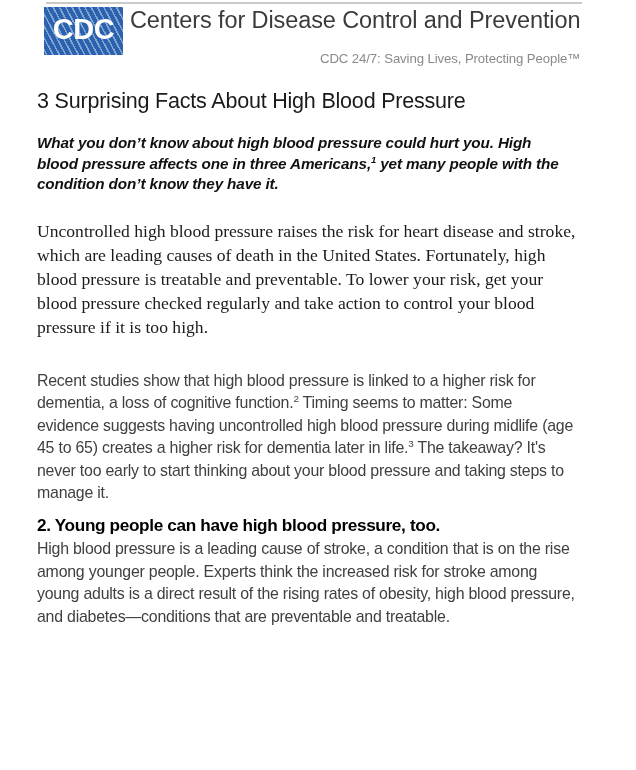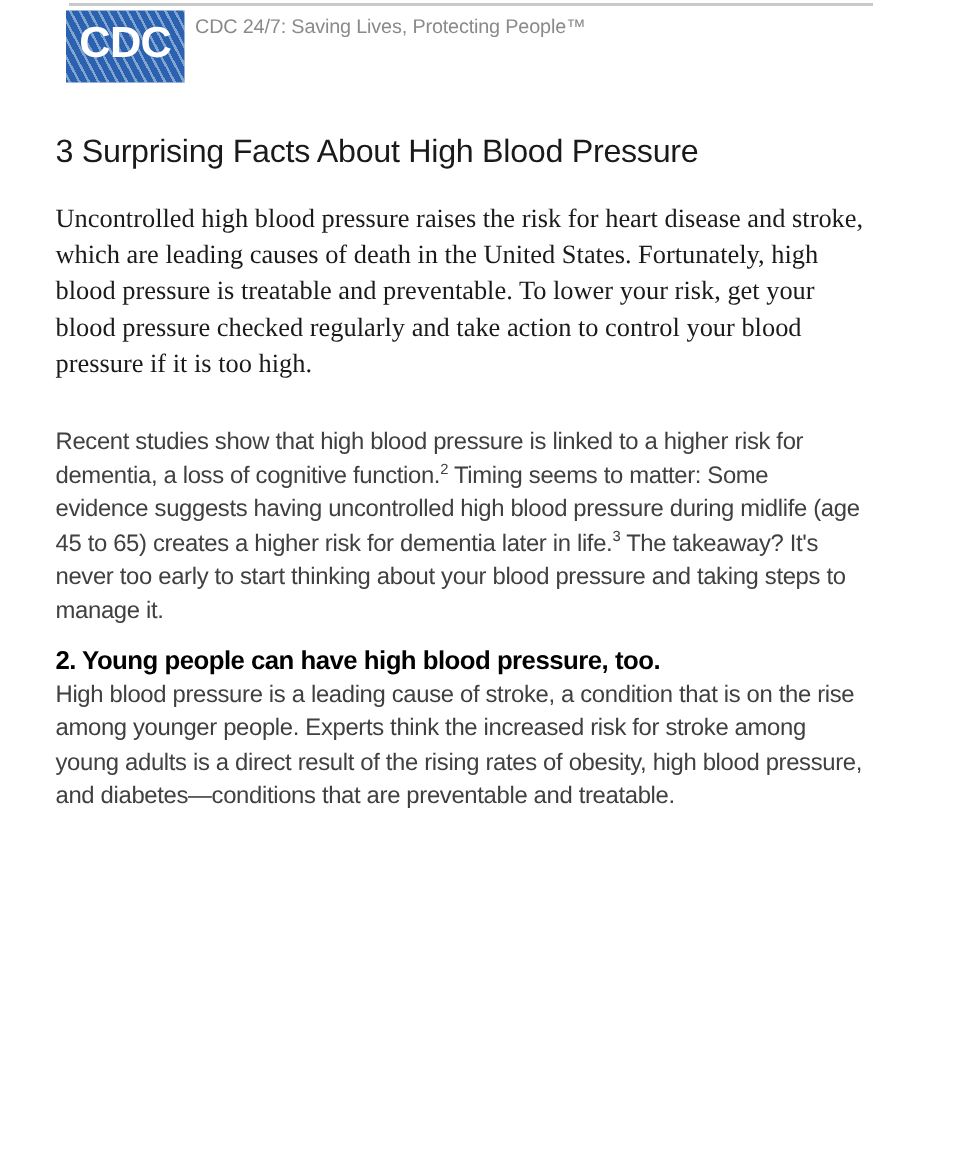--- a/index.html
+++ b/index.html
@@ -99,22 +99,23 @@
     line-height: 26px;
     white-space: nowrap;
   }
   .banner-tagline {
     font-family: "Liberation Sans", sans-serif;
     font-size: 13.2px;
     font-weight: 400;
     color: #8a8a8a;
     letter-spacing: -0.1px;
     line-height: 17px;
-    margin-top: 2px;
+    margin-top: 17px;
     white-space: nowrap;
+    text-align: right;
   }
 
   
   .content {
     position: absolute;
     left: 37px;
     top: 88px;
     width: 540px;
   }
 
@@ -190,28 +191,30 @@
 <div class="page">
 
   <div class="top-rule"></div>
 
   <div class="banner">
     <div class="cdc-logo">
       <div class="rays"></div>
       <div class="cdc-text">CDC</div>
     </div>
     <div class="banner-text">
+      <div class="banner-title">Centers for Disease Control and Prevention</div>
       <div class="banner-tagline">CDC 24/7: Saving Lives, Protecting People™</div>
     </div>
   </div>
 
   <div class="content">
 
     <h1 class="doc-title">3 Surprising Facts About High Blood Pressure</h1>
 
+    <p class="lede"><span>What you don’t know about high blood pressure could hurt you. High blood pressure affects one in three Americans,</span><sup>1</sup><span> yet many people with the condition don’t know they have it.</span></p>
 
     <p class="intro">Uncontrolled high blood pressure raises the risk for heart disease and stroke, which are leading causes of death in the United States. Fortunately, high blood pressure is treatable and preventable. To lower your risk, get your blood pressure checked regularly and take action to control your blood pressure if it is too high.</p>
 
     <div class="section">
       <p class="section-body"><span>Recent studies show that high blood pressure is linked to a higher risk for dementia, a loss of cognitive function.</span><sup>2</sup><span> Timing seems to matter: Some evidence suggests having uncontrolled high blood pressure during midlife (age 45 to 65) creates a higher risk for dementia later in life.</span><sup>3</sup><span> The takeaway? It's never too early to start thinking about your blood pressure and taking steps to manage it.</span></p>
     </div>
 
     <div class="section sec2">
       <h2 class="section-heading">2. Young people can have high blood pressure, too.</h2>
       <p class="section-body">High blood pressure is a leading cause of stroke, a condition that is on the rise among younger people. Experts think the increased risk for stroke among young adults is a direct result of the rising rates of obesity, high blood pressure, and diabetes—conditions that are preventable and treatable.</p>

